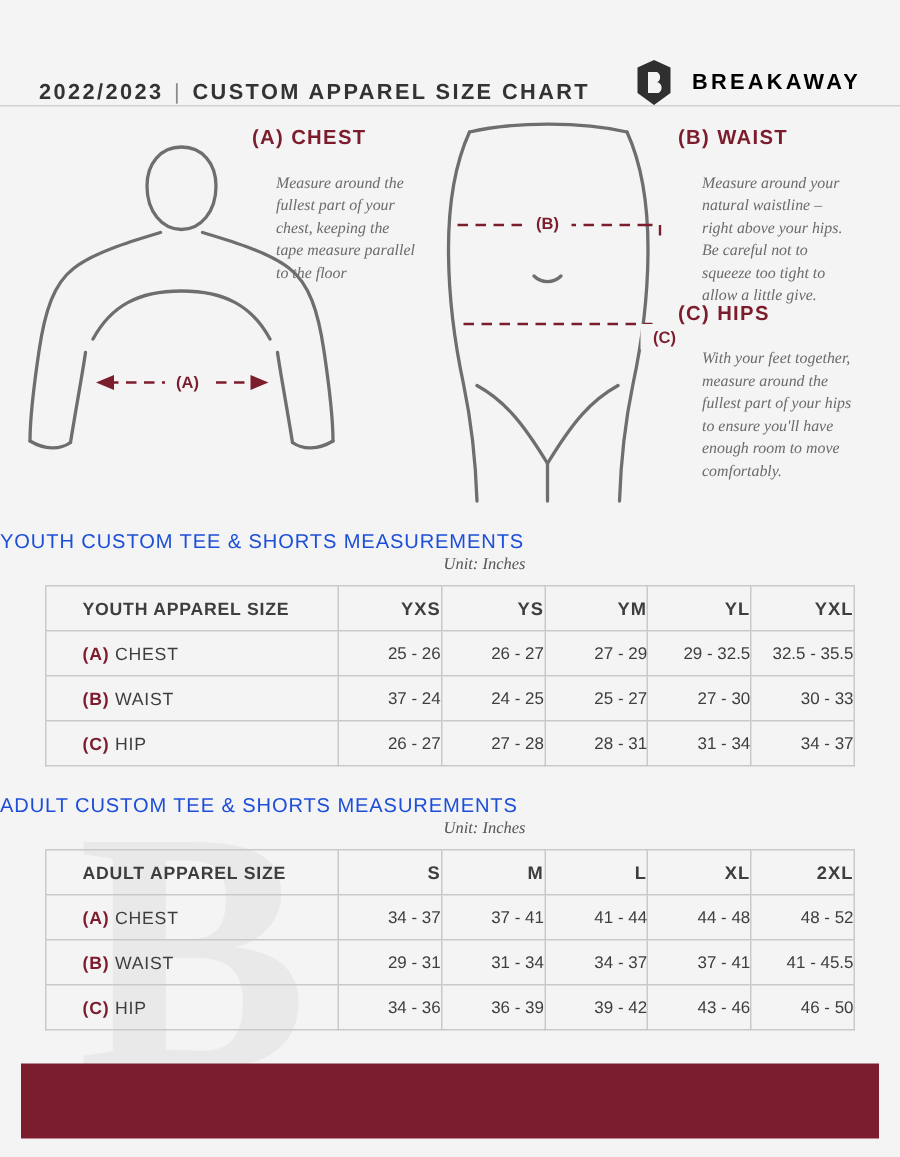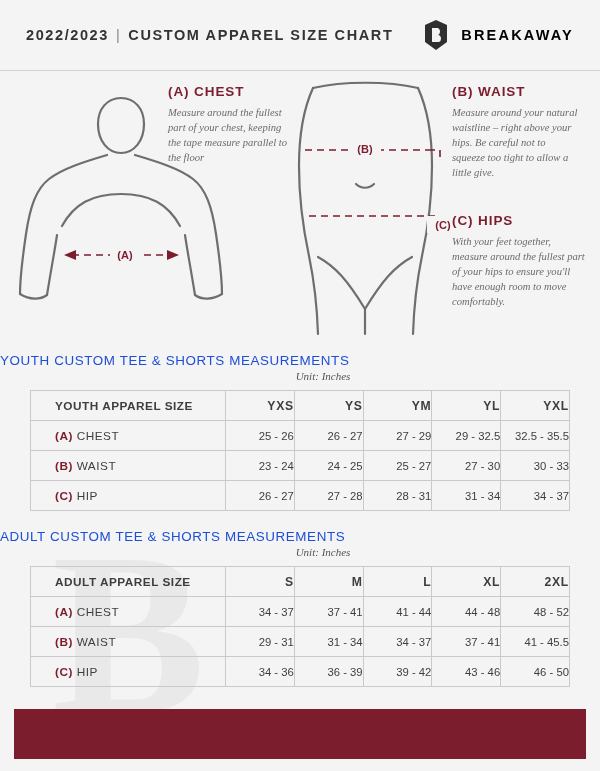--- a/index.html
+++ b/index.html
@@ -36,21 +36,21 @@
     z-index: 0;
     user-select: none;
   }
 
   
   .header {
     position: relative;
     z-index: 2;
     height: 70px;
     display: flex;
-    align-items: center;
+    align-items: flex-end;
     justify-content: space-between;
     padding: 0 26px;
     box-sizing: border-box;
   }
   .header-title {
     font-size: 14.5px;
     font-weight: 700;
     letter-spacing: 1.6px;
     color: #333;
     white-space: nowrap;
@@ -97,30 +97,30 @@
     z-index: 3;
   }
   .callout h3 {
     margin: 0 0 6px 0;
     font-size: 13.5px;
     font-weight: 700;
     letter-spacing: 0.9px;
     color: #7c1d2e;
   }
   .callout p {
-    margin: 0;
+    margin: 16px;
     font-size: 10.6px;
     line-height: 1.42;
     font-style: italic;
     color: #6b6b6b;
     font-family: "Liberation Serif", serif;
   }
   .callout-chest { left: 168px; top: 14px; width: 125px; }
   .callout-waist { left: 452px; top: 14px; width: 128px; }
-  .callout-hips  { left: 452px; top: 143px; width: 133px; }
+  .callout-hips  { left: 452px; top: 131px; width: 133px; }
 
   
   .table-block {
     position: relative;
     z-index: 2;
     margin-top: 6px;
   }
   .table-title {
     text-align: left;
     font-size: 13.4px;
@@ -282,21 +282,21 @@
         <tr>
           <td class="row-head"><span class="tag">(A)</span> <span>CHEST</span></td>
           <td>25 - 26</td>
           <td>26 - 27</td>
           <td>27 - 29</td>
           <td>29 - 32.5</td>
           <td>32.5 - 35.5</td>
         </tr>
         <tr>
           <td class="row-head"><span class="tag">(B)</span> <span>WAIST</span></td>
-          <td>23 - 24</td>
+          <td>37 - 24</td>
           <td>24 - 25</td>
           <td>25 - 27</td>
           <td>27 - 30</td>
           <td>30 - 33</td>
         </tr>
         <tr>
           <td class="row-head"><span class="tag">(C)</span> <span>HIP</span></td>
           <td>26 - 27</td>
           <td>27 - 28</td>
           <td>28 - 31</td>

